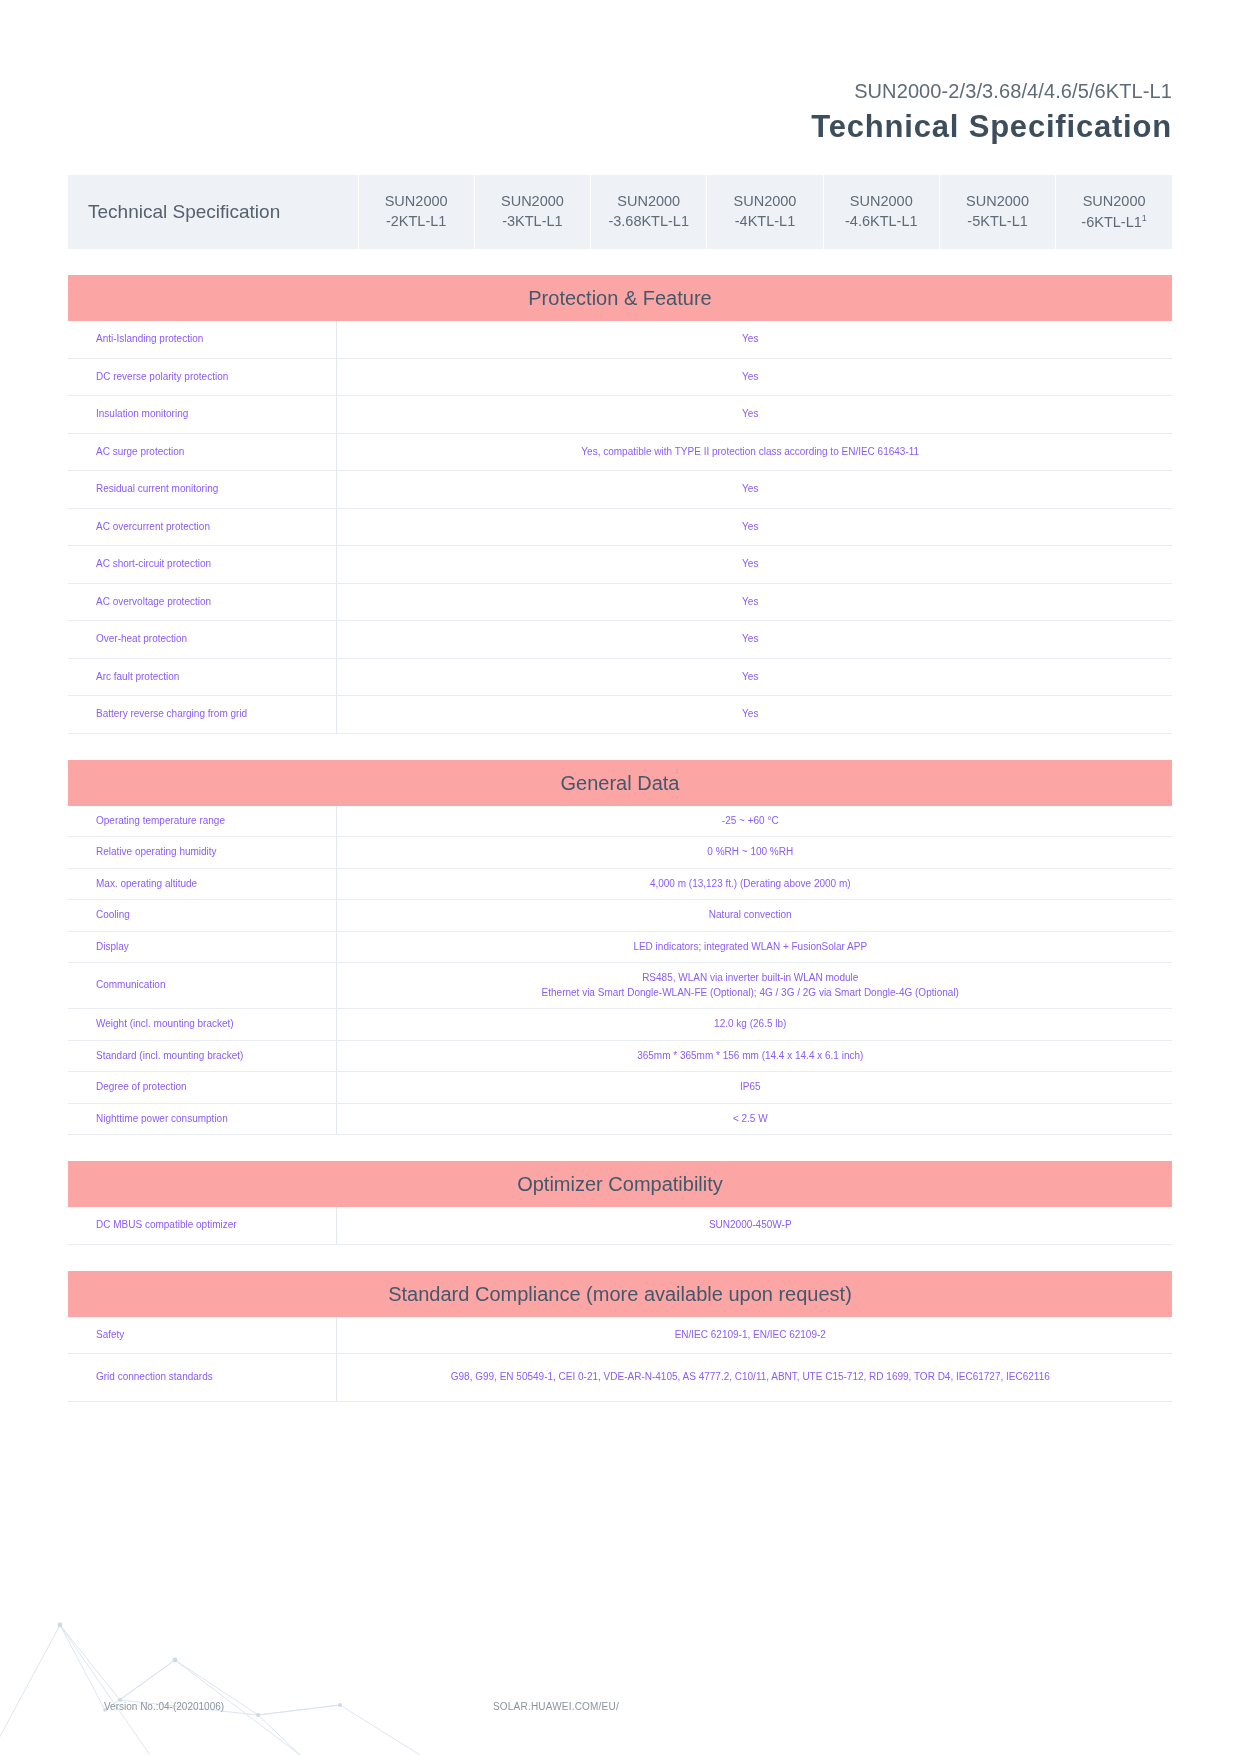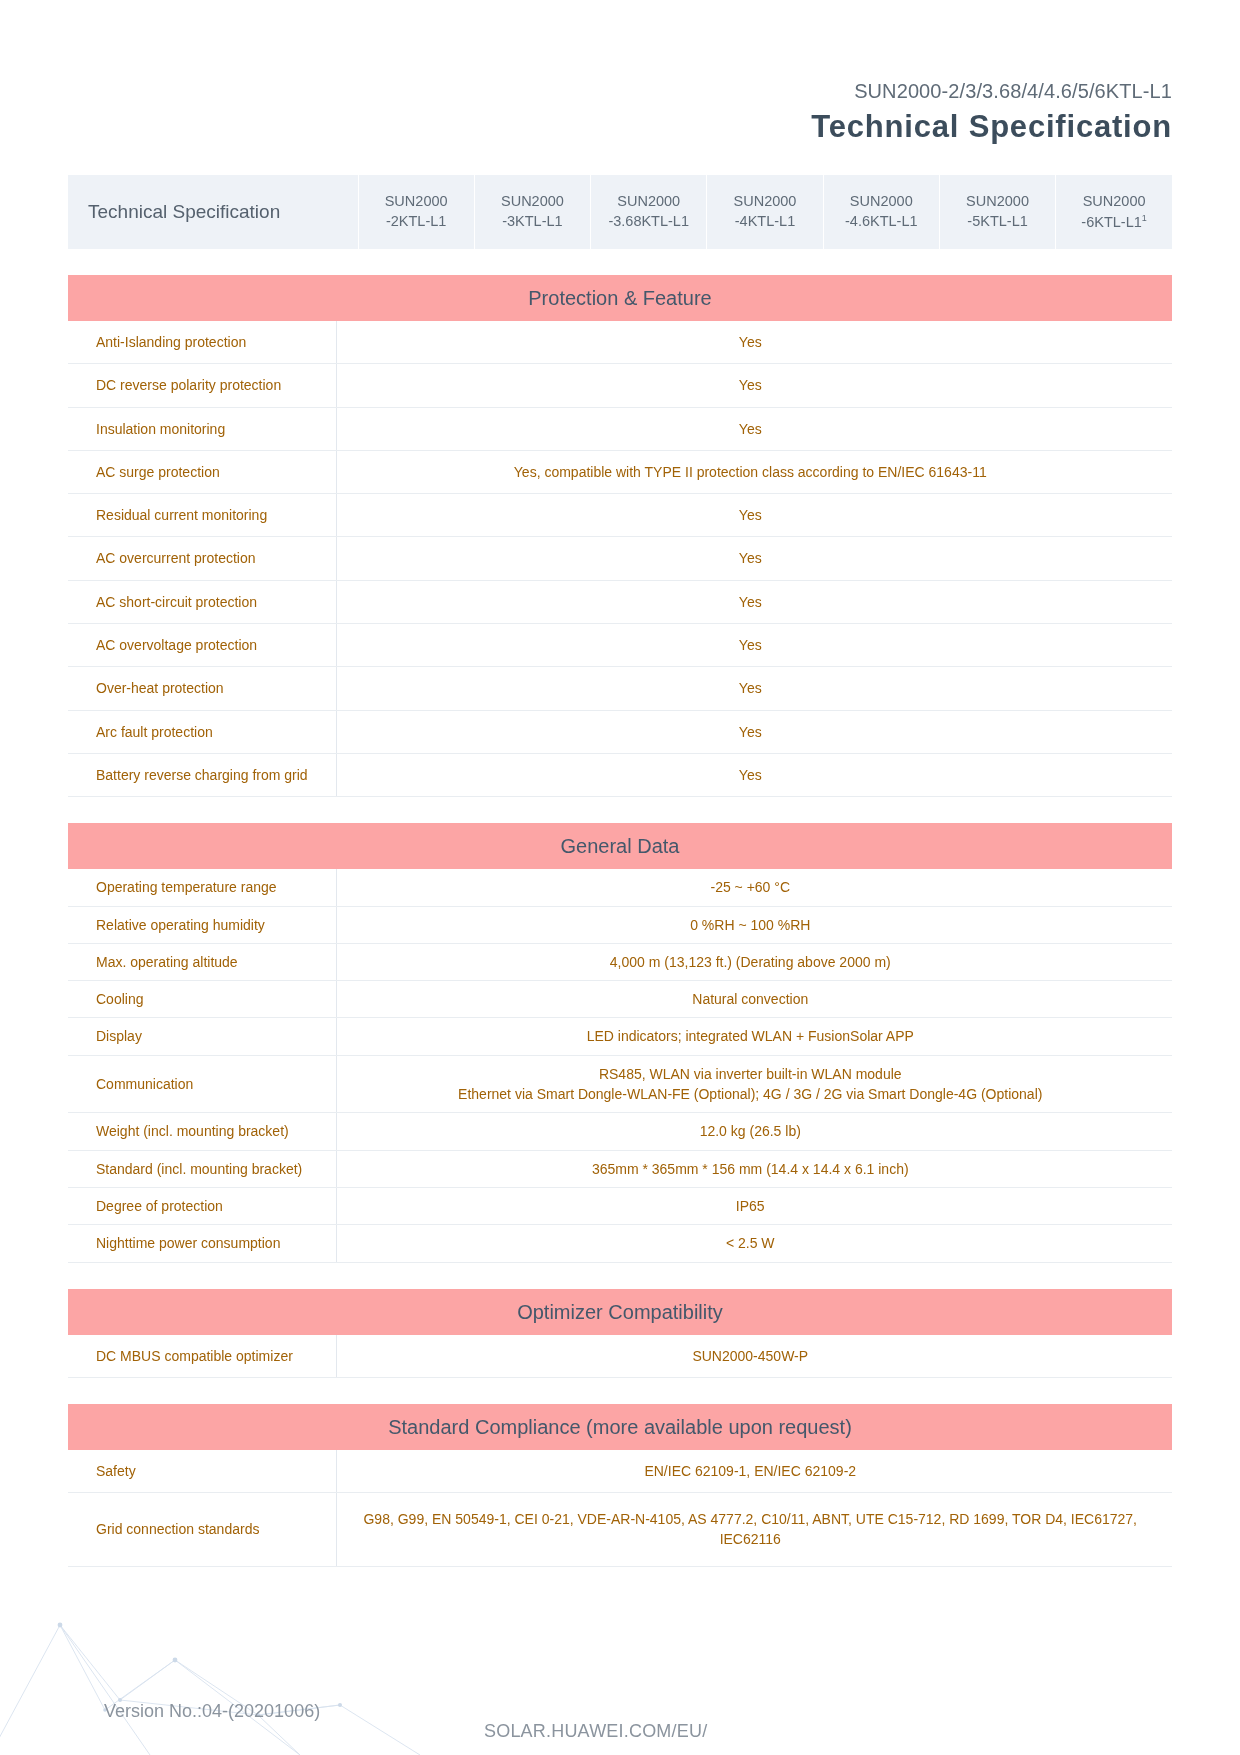--- a/index.html
+++ b/index.html
@@ -100,22 +100,22 @@
     color: #44586b;
     width: 1104px;
   }
 
   table.spec {
     width: 1104px;
     border-collapse: collapse;
     table-layout: fixed;
   }
   table.spec td {
-    font-size: 14px;
-    color: #a16207;
+    font-size: 10px;
+    color: #8b5cf6;
     border-bottom: 1px solid #e9edf1;
     padding: 11px 4px;
     vertical-align: middle;
     line-height: 1.45;
   }
   table.spec td.k {
     width: 268px;
     padding-left: 28px;
     text-align: left;
     border-right: 1px solid #e3e8ee;
@@ -130,32 +130,32 @@
 
   .section.dense table.spec td { padding-top: 8px; padding-bottom: 8px; }
 
   
   .footer {
     position: absolute;
     bottom: 36px;
     left: 0;
     width: 1240px;
     padding: 0 68px;
-    font-size: 18px;
+    font-size: 10px;
     color: #8b949e;
     z-index: 2;
     text-decoration: underline;
   }
   .footer .inner {
     position: relative;
     width: 1104px;
     height: 18px;
   }
   .footer .version { position: absolute; left: 36px; top: 0; }
-  .footer .url { position: absolute; left: 416px; top: 0; letter-spacing: 0.2px; margin-top: 20px; }
+  .footer .url { position: absolute; left: 425px; top: 0; letter-spacing: 0.2px; }
 </style>
 </head>
 <body>
 
 <svg class="bg-deco" viewBox="0 0 520 300">
   <g stroke="#d8e2ee" stroke-width="0.9" fill="none">
     <path d="M-10 300 L60 170 L120 245 L175 205 L258 260 L340 250 L420 300"></path>
     <path d="M60 170 L105 255 L175 205"></path>
     <path d="M120 245 L258 260"></path>
     <path d="M175 205 L300 300"></path>

